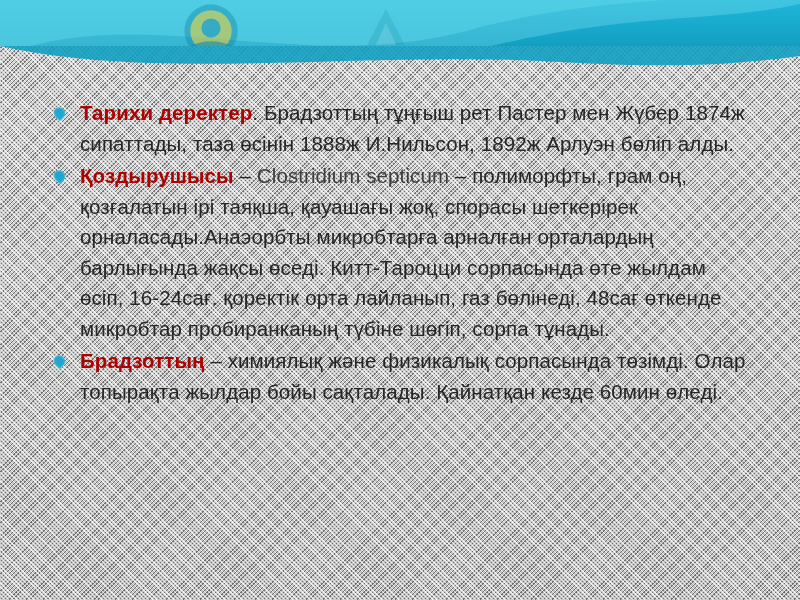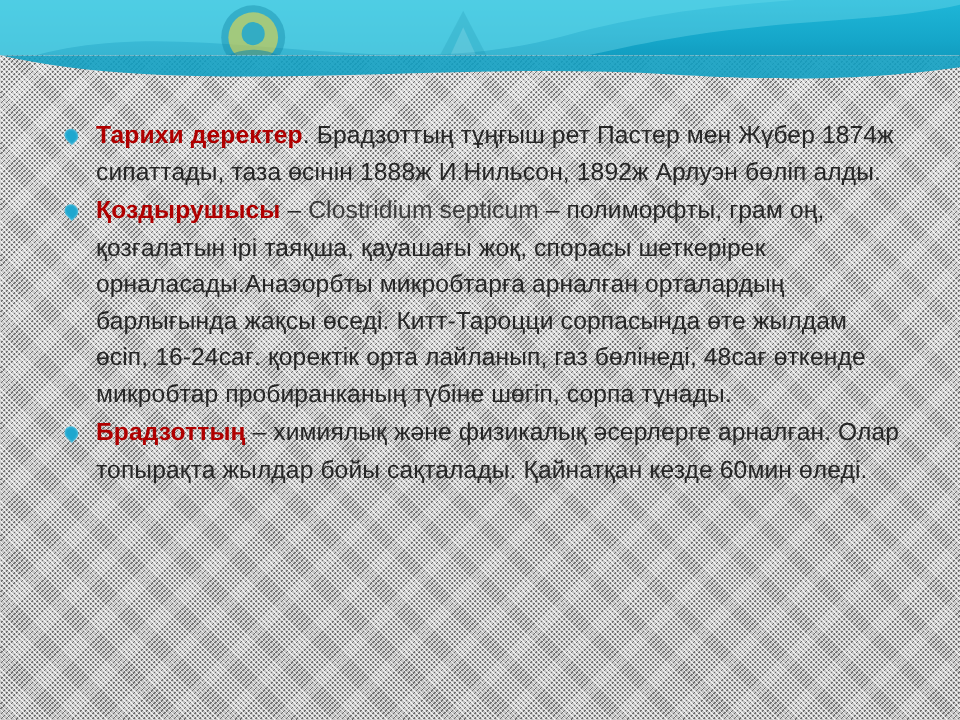--- a/index.html
+++ b/index.html
@@ -150,20 +150,20 @@
           <span class="hl">Тарихи деректер</span><span class="t-dark">. Брадзоттың тұңғыш рет Пастер мен Жүбер 1874ж сипаттады, таза өсінін 1888ж И.Нильсон, 1892ж Арлуэн бөліп алды.</span>
         </li>
 
         <li>
           <span class="bullet-dot"></span>
           <span class="hl">Қоздырушысы</span><span class="t-dark"> – </span><span class="latin t-mid">Clostridium septicum</span><span class="t-dark"> – полиморфты, грам оң, қозғалатын ірі таяқша, қауашағы жоқ, спорасы шеткерірек орналасады.Анаэорбты микробтарға арналған орталардың барлығында жақсы өседі. Китт-Тароцци сорпасында өте жылдам өсіп, 16-24сағ. қоректік орта лайланып, газ бөлінеді, 48сағ өткенде микробтар пробиранканың түбіне шөгіп, сорпа тұнады.</span>
         </li>
 
         <li>
           <span class="bullet-dot"></span>
-          <span class="hl">Брадзоттың</span><span class="t-dark"> – химиялық және физикалық әсерлерге арналған. Олар топырақта жылдар бойы сақталады. Қайнатқан кезде 60мин өледі.</span>
+          <span class="hl">Брадзоттың</span><span class="t-dark"> – химиялық және физикалық сорпасында төзімді. Олар топырақта жылдар бойы сақталады. Қайнатқан кезде 60мин өледі.</span>
         </li>
 
       </ul>
     </div>
   </div>
 
 </div>
 
 </body></html>

